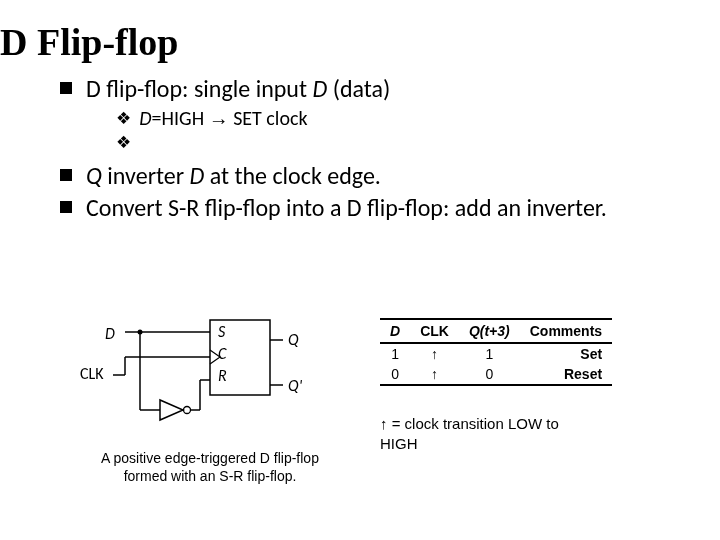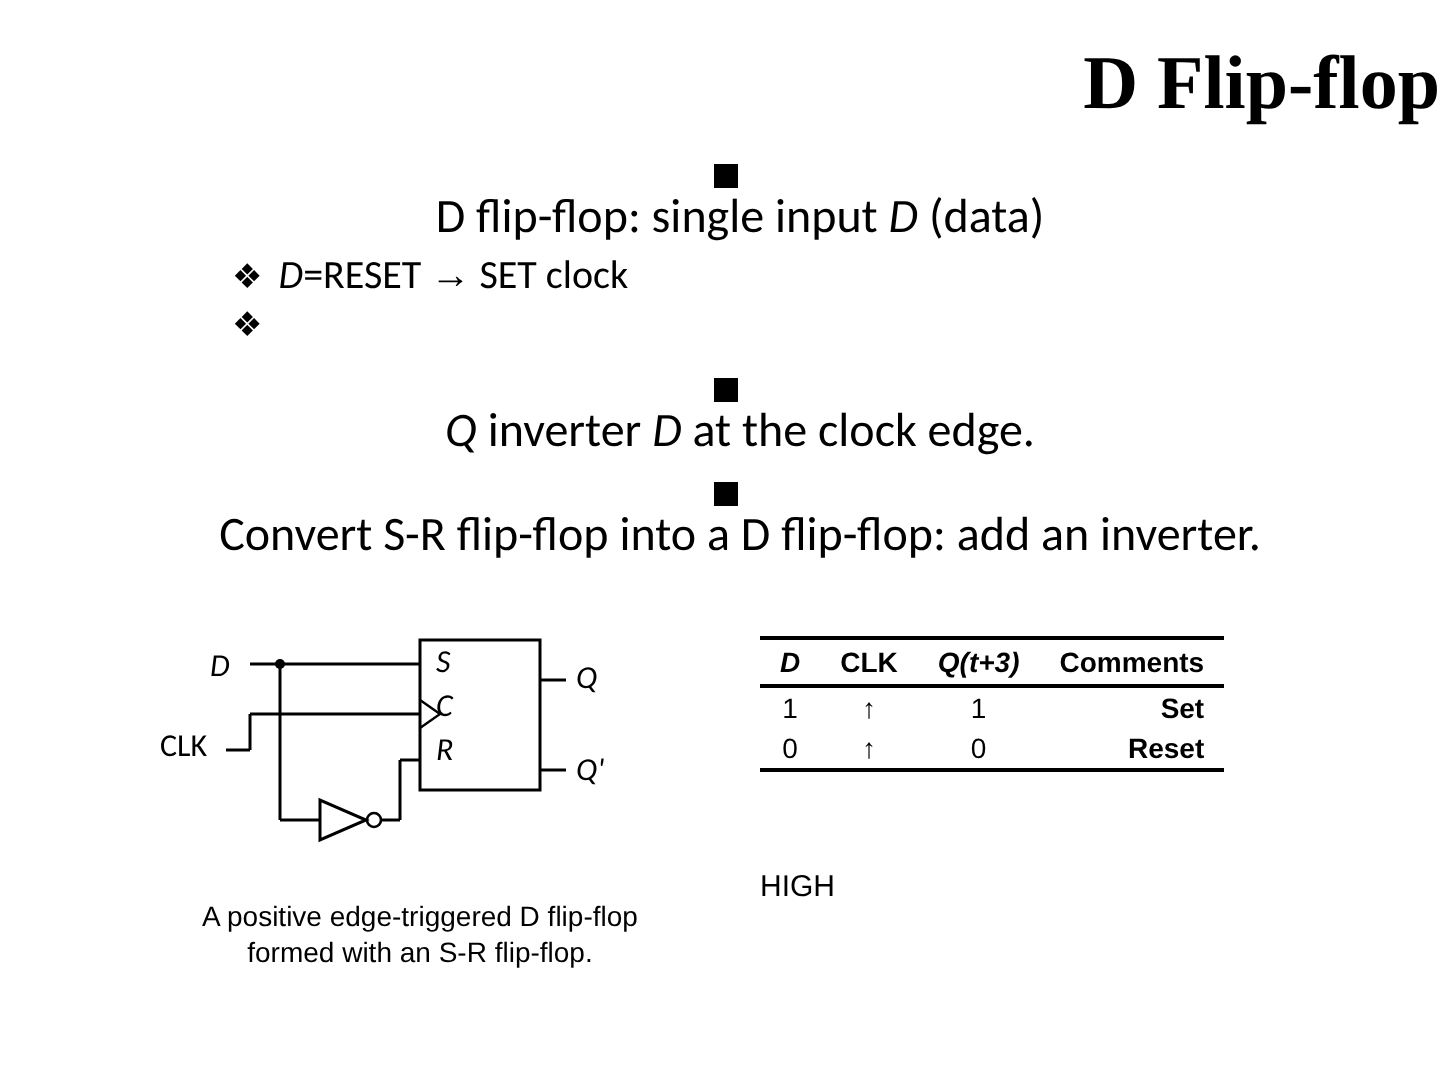--- a/index.html
+++ b/index.html
@@ -9,32 +9,31 @@
     background: #fff;
     font-family: Calibri, Arial, sans-serif;
     color: #000;
     position: relative;
     overflow: hidden;
   }
   .title {
     font-family: "Times New Roman", serif;
     font-size: 38px;
     font-weight: bold;
-    text-align: right;
+    text-align: left;
     padding-top: 20px;
     padding-bottom: 10px;
   }
   .content {
     padding: 0 40px 0 60px;
   }
   .bullet-row {
     display: flex;
-    align-items: center;
+    align-items: flex-start;
     margin-bottom: 2px;
-    flex-direction: column;
   }
   .sq {
     width: 12px; height: 12px;
     background: #000;
     margin-top: 8px;
     margin-right: 14px;
     flex-shrink: 0;
   }
   .b-text {
     font-size: 24px;
@@ -133,21 +132,21 @@
     <div class="sq"></div>
     <div class="b-text">
       <span>D flip-flop: single input </span><span class="italic">D</span><span> (data)</span>
     </div>
   </div>
 
   <div class="sub-list">
     <div class="sub-row">
       <span class="dia">❖</span>
       <span class="sub-text">
-        <span class="italic">D</span><span>=RESET </span><span class="arrow">→</span><span> SET clock</span>
+        <span class="italic">D</span><span>=HIGH </span><span class="arrow">→</span><span> SET clock</span>
       </span>
     </div>
     <div class="sub-row">
       <span class="dia">❖</span>
     </div>
   </div>
 
   <div class="bullet-row">
     <div class="sq"></div>
     <div class="b-text">
@@ -223,18 +222,18 @@
       <tr class="lastrow">
         <td>0</td>
         <td>↑</td>
         <td>0</td>
         <td class="bold">Reset</td>
       </tr>
     </tbody>
       </table>
 
     <div class="legend">
-      <br>
+      <span>↑ = clock transition LOW to</span><br>
       <span>HIGH</span>
     </div>
   </div>
 
 </div>
 
 </body></html>

